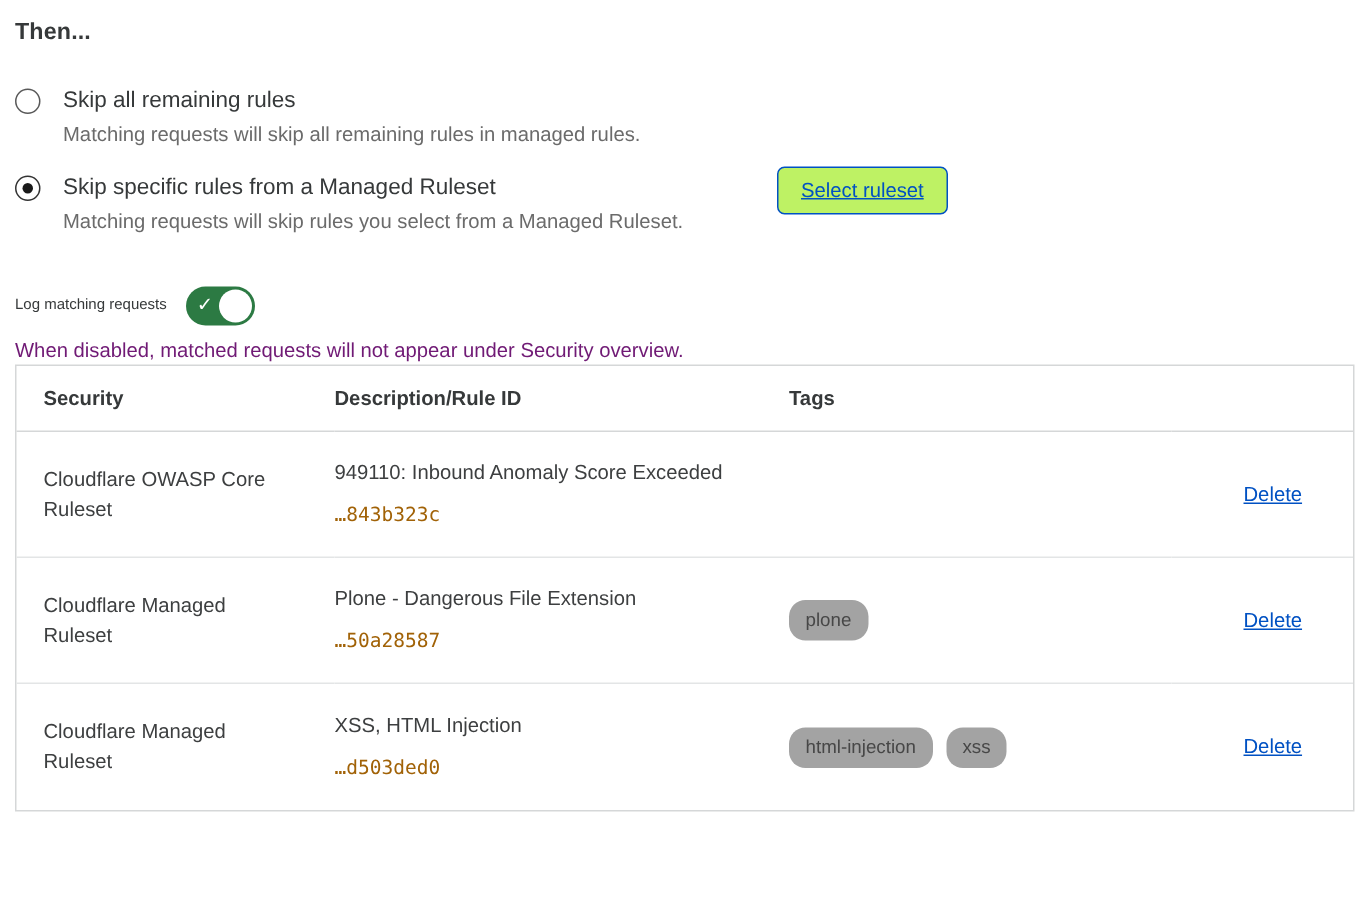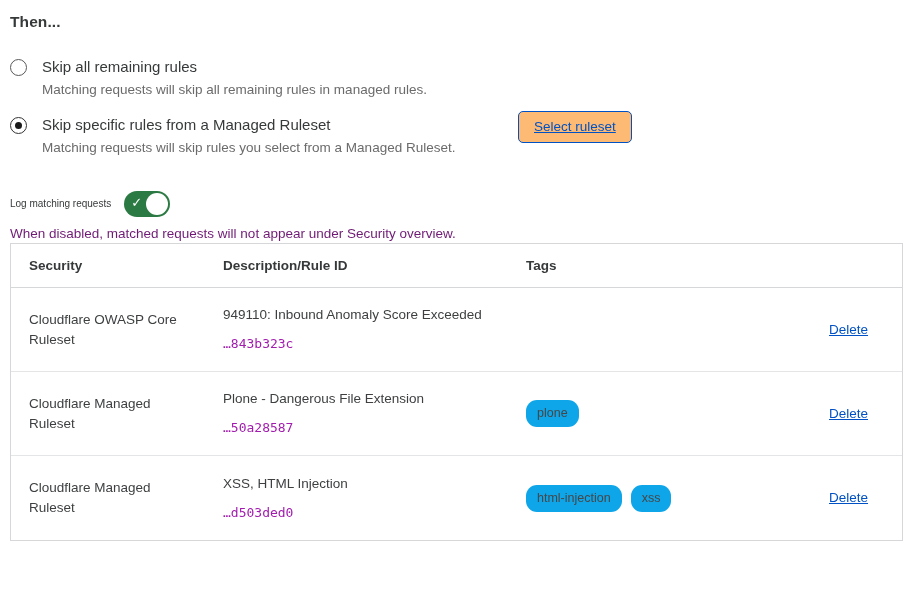--- a/index.html
+++ b/index.html
@@ -37,21 +37,21 @@
     position: absolute; left: 3.5px; top: 3.5px;
     width: 7px; height: 7px;
     background: #1a1a1a; border-radius: 50%;
   }
   .option-text { margin-left: 15px; width: 462px; }
   .option-label { font-size: 15px; color: #36393a; line-height: 21px; }
   .option-desc { font-size: 13.5px; color: #6b6b6b; line-height: 19px; margin-top: 3px; }
 
   .select-ruleset-btn {
     position: absolute; left: 508px; top: -3px;
-    background: #fdba74;
+    background: #bef264;
     border: 1px solid #0051c3;
     border-radius: 5px;
     color: #0051c3;
     font-family: "Liberation Sans", sans-serif;
     font-size: 13.5px;
     padding: 7px 15px 8px 15px;
     cursor: pointer;
   }
   .select-ruleset-btn span { text-decoration: underline; }
 
@@ -102,25 +102,25 @@
     height: 84px; vertical-align: middle;
     border-bottom: 1px solid #e3e5e6;
     color: #3d3f40;
     line-height: 20px;
   }
   .rules-table tr:last-child td { border-bottom: none; }
   .rules-table td.ruleset-cell { padding-right: 24px; }
   .desc-line { font-size: 13.5px; color: #3d3f40; }
   .rule-id {
     font-family: "DejaVu Sans Mono", "Liberation Mono", monospace;
-    font-size: 13px; color: #a21caf; margin-top: 9px;
+    font-size: 13px; color: #a16207; margin-top: 9px;
   }
   .tag {
     display: inline-block;
-    background: #0ea5e9;
+    background: #a3a3a3;
     color: #474747;
     border-radius: 11px;
     padding: 3px 11px 4px 11px;
     font-size: 12.5px;
     margin-right: 9px;
     white-space: nowrap;
   }
   td.action-cell { padding-left: 48px; }
   .delete-link {
     color: #0051c3; text-decoration: underline; font-size: 13.5px; cursor: pointer;

